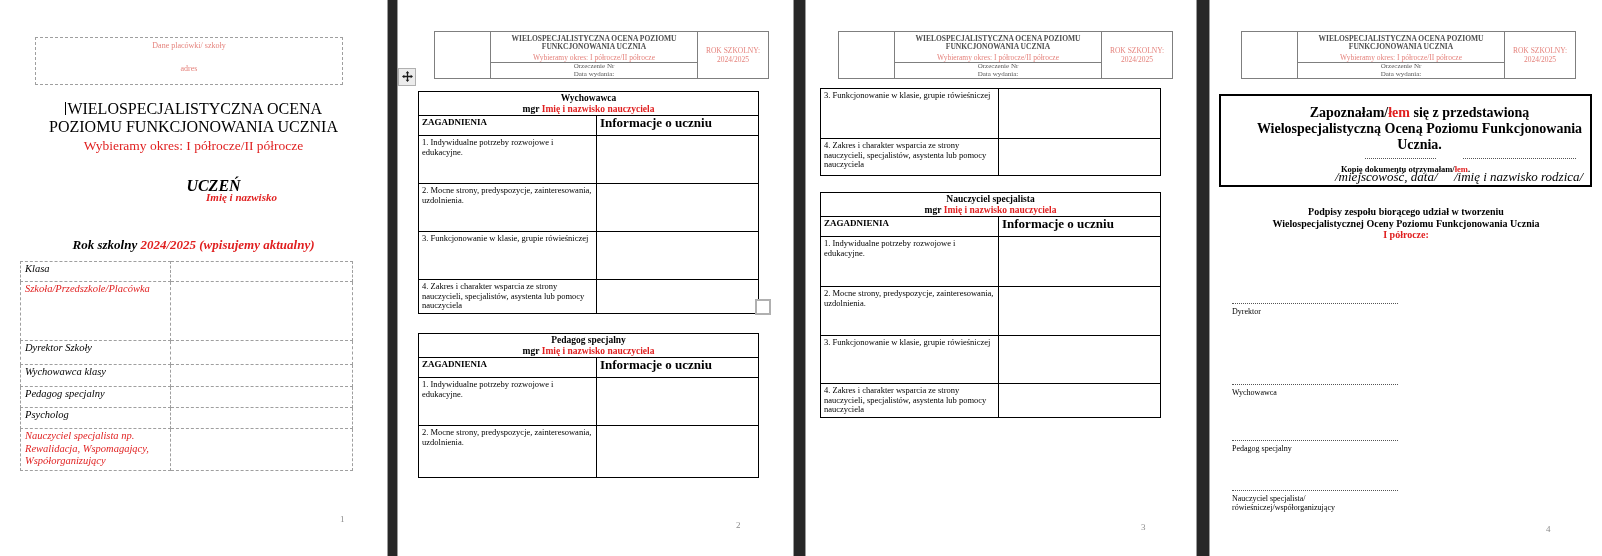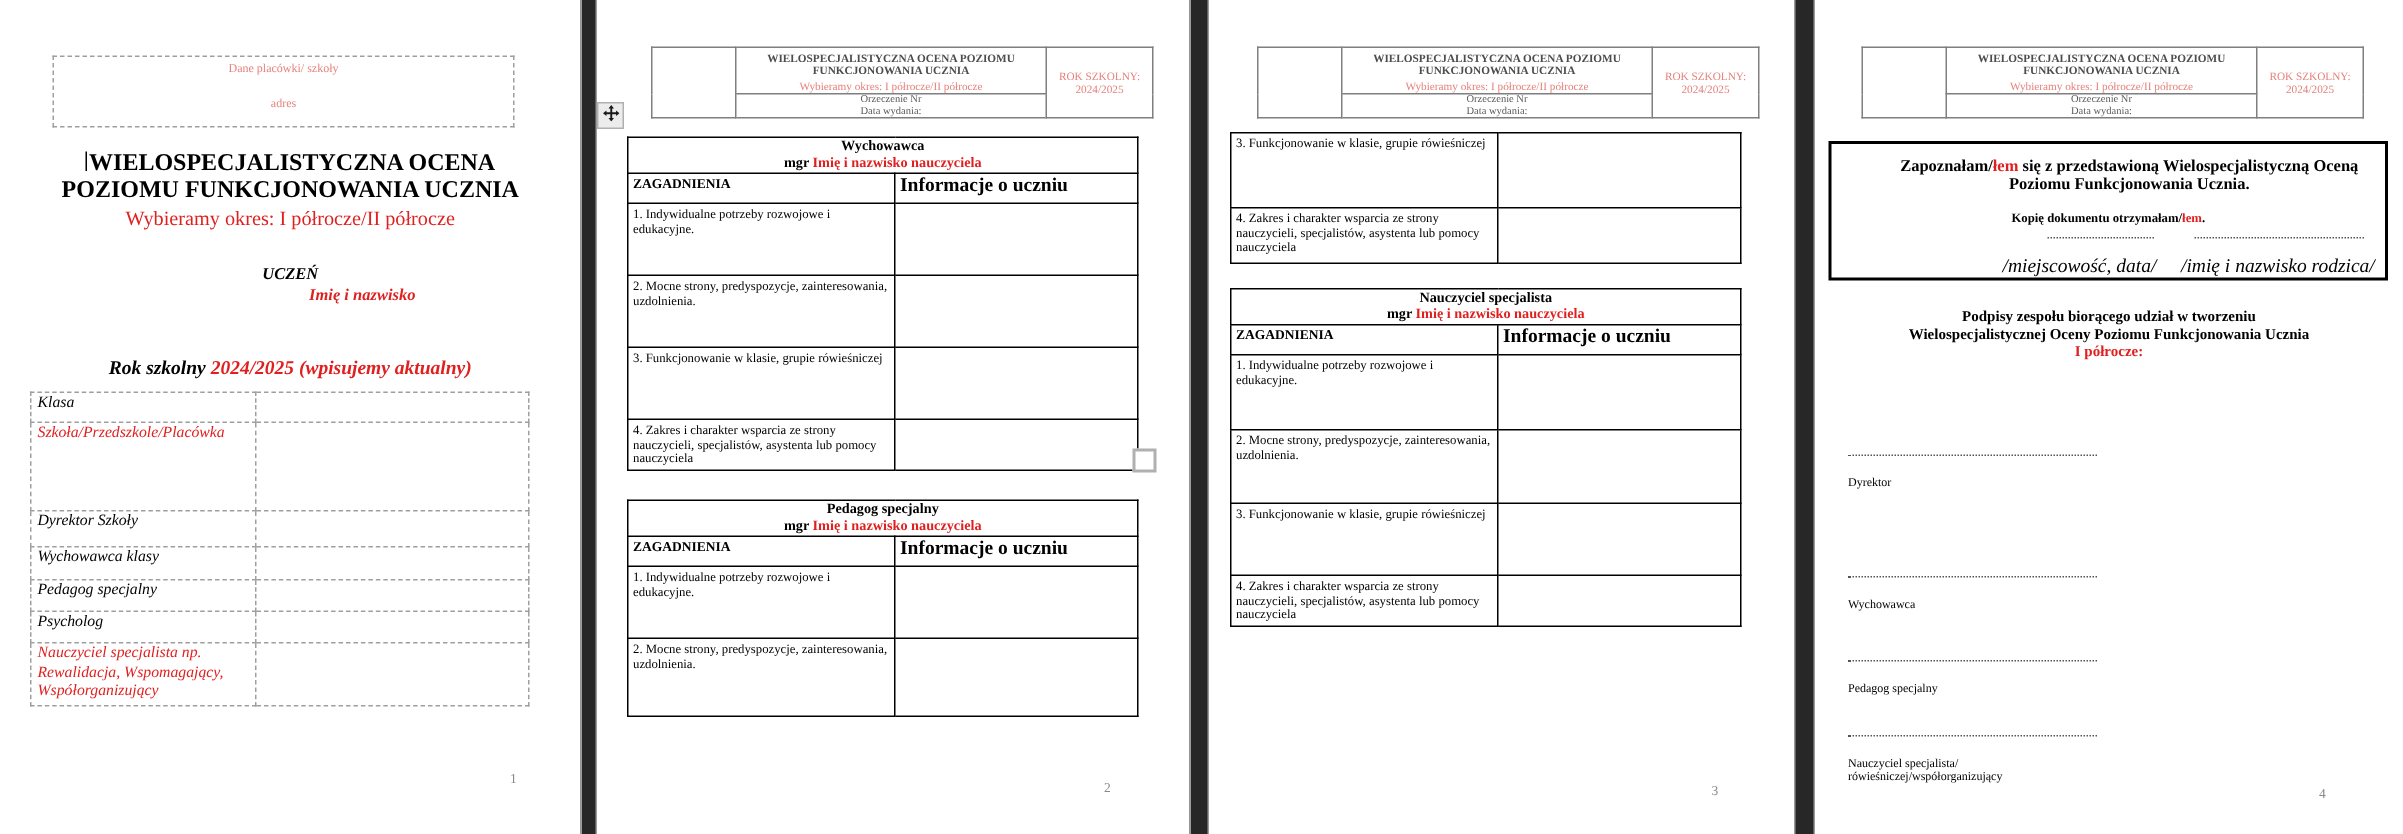--- a/index.html
+++ b/index.html
@@ -17,25 +17,25 @@
   #gutter3{left:1196px;width:12px;}
 
   .red{color:#e01f1f;}
   .page-num{position:absolute;font-size:9px;color:#8a8a8a;}
 
   
   .facility-box{position:absolute;left:35px;top:37px;width:306px;height:46px;
                 border:1px dashed #9f9f9f;text-align:center;font-size:8px;color:#e5837d;}
   .fb1{margin-top:3px;} .fb2{margin-top:14px;}
   .p1-title{position:absolute;left:0;top:100px;width:100%;text-align:center;
-            font-weight:bold;font-size:16px;line-height:17.5px;}
+            font-weight:normal;font-size:16px;line-height:17.5px;}
   .cursor{display:inline-block;width:1.5px;height:13px;background:#000;vertical-align:-1px;margin-right:1px;}
   .p1-period{position:absolute;left:0;top:138px;width:100%;text-align:center;font-size:13.5px;}
   .p1-student-label{position:absolute;left:0;top:177px;width:100%;text-align:center;
-                    font-weight:bold;font-style:italic;font-size:11px;}
+                    font-weight:bold;font-style:italic;font-size:16px;padding-left:20px;}
   .p1-student-name{position:absolute;left:0;top:191px;width:100%;text-align:center;
                    font-weight:bold;font-style:italic;font-size:11px;padding-left:48px;}
   .p1-year{position:absolute;left:0;top:237px;width:100%;text-align:center;
            font-weight:bold;font-style:italic;font-size:13px;}
   .p1-table{position:absolute;left:20px;top:261px;width:332px;border-collapse:collapse;table-layout:fixed;}
   .p1-table td{border:1px dashed #9f9f9f;font-style:italic;font-size:10.5px;
                line-height:12.5px;padding:1px 4px;vertical-align:top;}
   .r1{height:20px;} .r2{height:59px;} .r3{height:24px;} .r4{height:22px;}
   .r5{height:21px;} .r6{height:21px;padding-left:33px;} .r7{height:42px;}
 
@@ -62,32 +62,32 @@
   .h48{height:48px;} .h52{height:52px;} .h50{height:50px;} .h49{height:49px;}
   .h37{height:37px;} .h30{height:30px;} .h24{height:24px;} .h21{height:21px;}
 
   .move-handle{position:absolute;left:0px;top:68px;width:16px;height:16px;background:#ececec;
                border:1px solid #b0b0b0;display:flex;align-items:center;justify-content:center;}
   .resize-handle{position:absolute;left:357px;top:299px;width:12px;height:12px;
                  background:#fff;border:2px solid #b0b0b0;}
 
   
   .confirm-box{position:absolute;left:9px;top:94px;width:369px;height:89px;border:2px solid #000;}
-  .confirm1{margin-top:9px;text-align:center;font-weight:bold;font-size:11px;margin-left:28px;}
+  .confirm1{margin-top:9px;text-align:center;font-weight:bold;font-size:14px;margin-left:28px;}
   .confirm2{margin-top:11px;text-align:center;font-weight:bold;font-size:8.5px;}
   .dotted{position:absolute;height:0;border-bottom:1.5px dotted #555;}
   #dot-place{left:144px;top:62px;width:71px;}
   #dot-parent{left:242px;top:62px;width:113px;}
   .sig-small{position:absolute;font-style:italic;font-size:13px;text-align:left;width:130px;}
   #lbl-place{left:114px;top:73px;} #lbl-parent{left:233px;top:73px;}
   .podpisy{position:absolute;left:0;top:206px;width:100%;text-align:center;
            font-weight:bold;font-size:10px;line-height:11.5px;}
   .signer{position:absolute;left:22px;}
   .signer .dotline{width:166px;height:0;border-bottom:1.5px dotted #555;}
-  .signer .lbl{font-size:8px;margin-top:13px;line-height:9px;}
+  .signer .lbl{font-size:8px;margin-top:3px;line-height:9px;}
   #signer1{top:303px;} #signer2{top:384px;} #signer3{top:440px;} #signer4{top:490px;}
 </style>
 </head>
 <body>
 
 <div class="canvas">
 
   <div class="page" id="page1">
     <div class="facility-box">
       <div class="fb1">Dane placówki/ szkoły</div>

